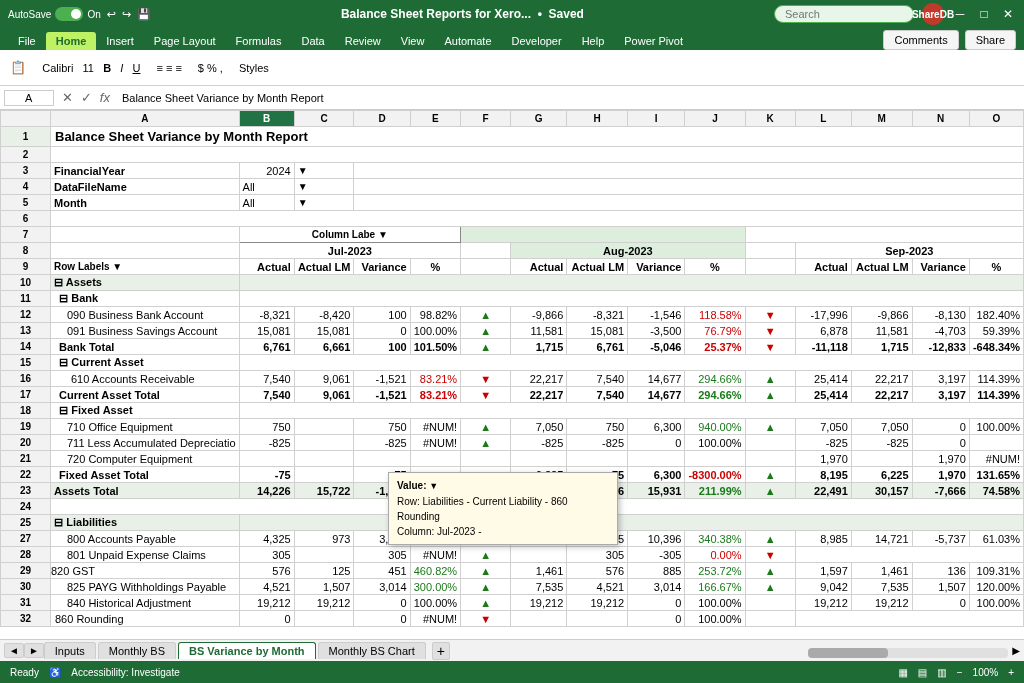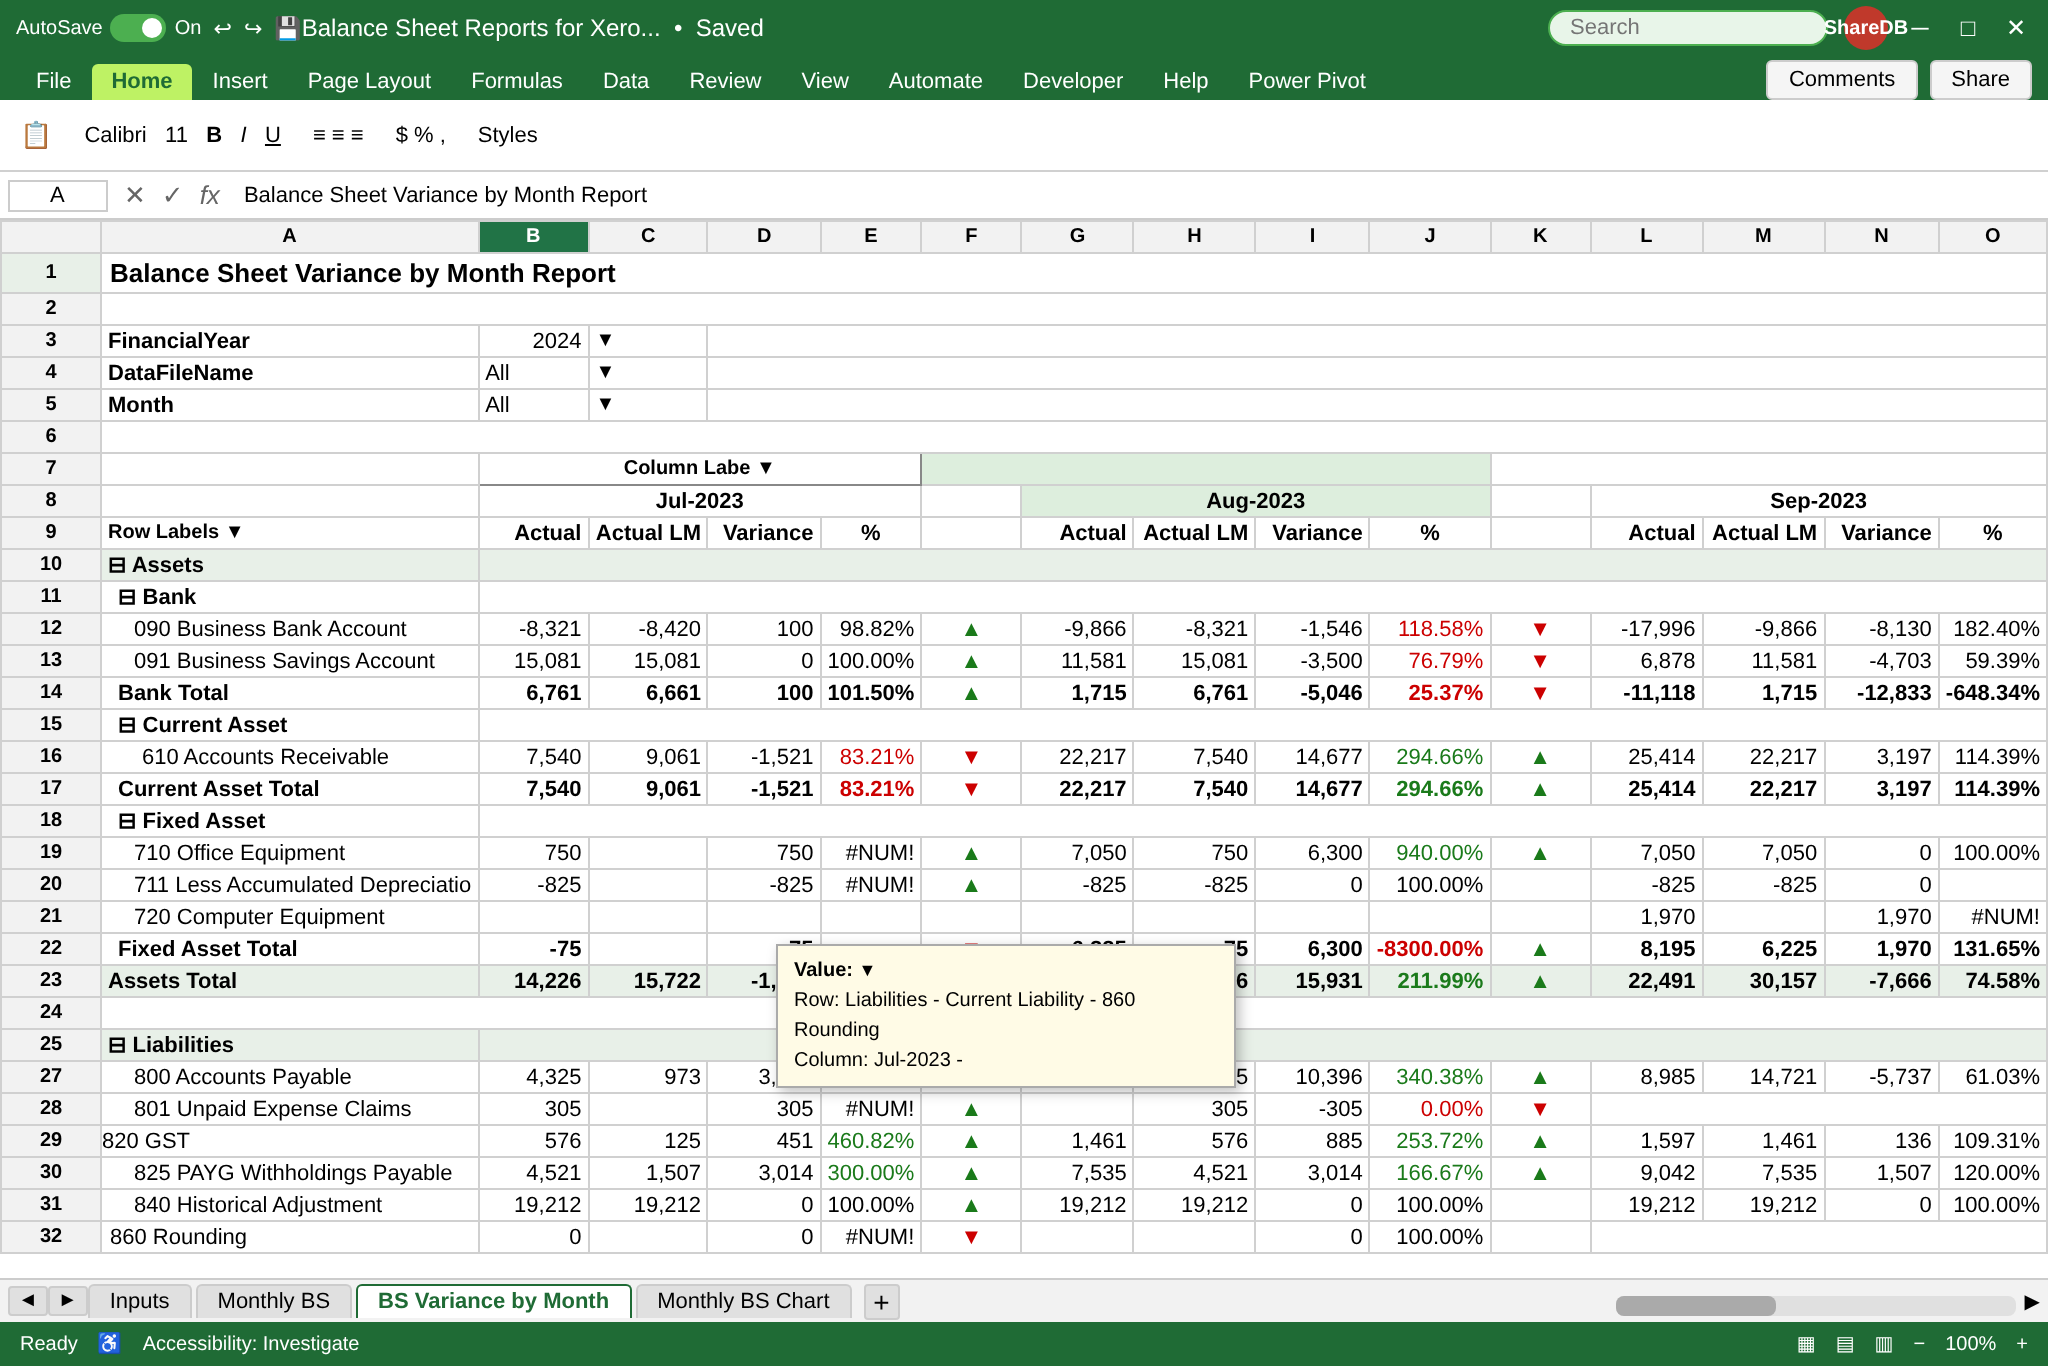--- a/index.html
+++ b/index.html
@@ -1,21 +1,21 @@
 <!DOCTYPE html>
 <html><head>
   <meta charset="utf-8">
   <style>
     * { margin: 0; padding: 0; box-sizing: border-box; }
     body { font-family: 'Segoe UI', Arial, sans-serif; font-size: 11px; background: #fff; overflow: hidden; width: 1024px; height: 683px; }
 
     
     .title-bar { display: flex; align-items: center; background: #1f6b35; height: 28px; padding: 0 8px; color: #fff; justify-content: space-between; }
     .title-bar-left { display: flex; align-items: center; gap: 6px; font-size: 11px; }
-    .title-bar-center { font-size: 12px; font-weight: 400; flex: 1; text-align: left; }
+    .title-bar-center { font-size: 12px; font-weight: 700; flex: 1; text-align: center; }
     .title-bar-right { display: flex; align-items: center; gap: 8px; }
     .autosave { display: flex; align-items: center; gap: 4px; font-size: 10px; }
     .autosave-toggle { background: #4caf50; border-radius: 8px; width: 28px; height: 14px; display: flex; align-items: center; padding: 2px; }
     .autosave-toggle-dot { background: #fff; border-radius: 50%; width: 10px; height: 10px; margin-left: auto; }
     .window-btn { width: 16px; height: 16px; display: inline-flex; align-items: center; justify-content: center; cursor: pointer; font-size: 12px; color: #fff; }
 
     
     .ribbon-tabs { display: flex; background: #1f6b35; padding: 0 8px; height: 22px; align-items: flex-end; }
     .ribbon-tab { padding: 3px 10px; font-size: 11px; color: #fff; cursor: pointer; border-radius: 3px 3px 0 0; }
     .ribbon-tab.active { background: #bef264; color: #1f6b35; font-weight: 600; }

